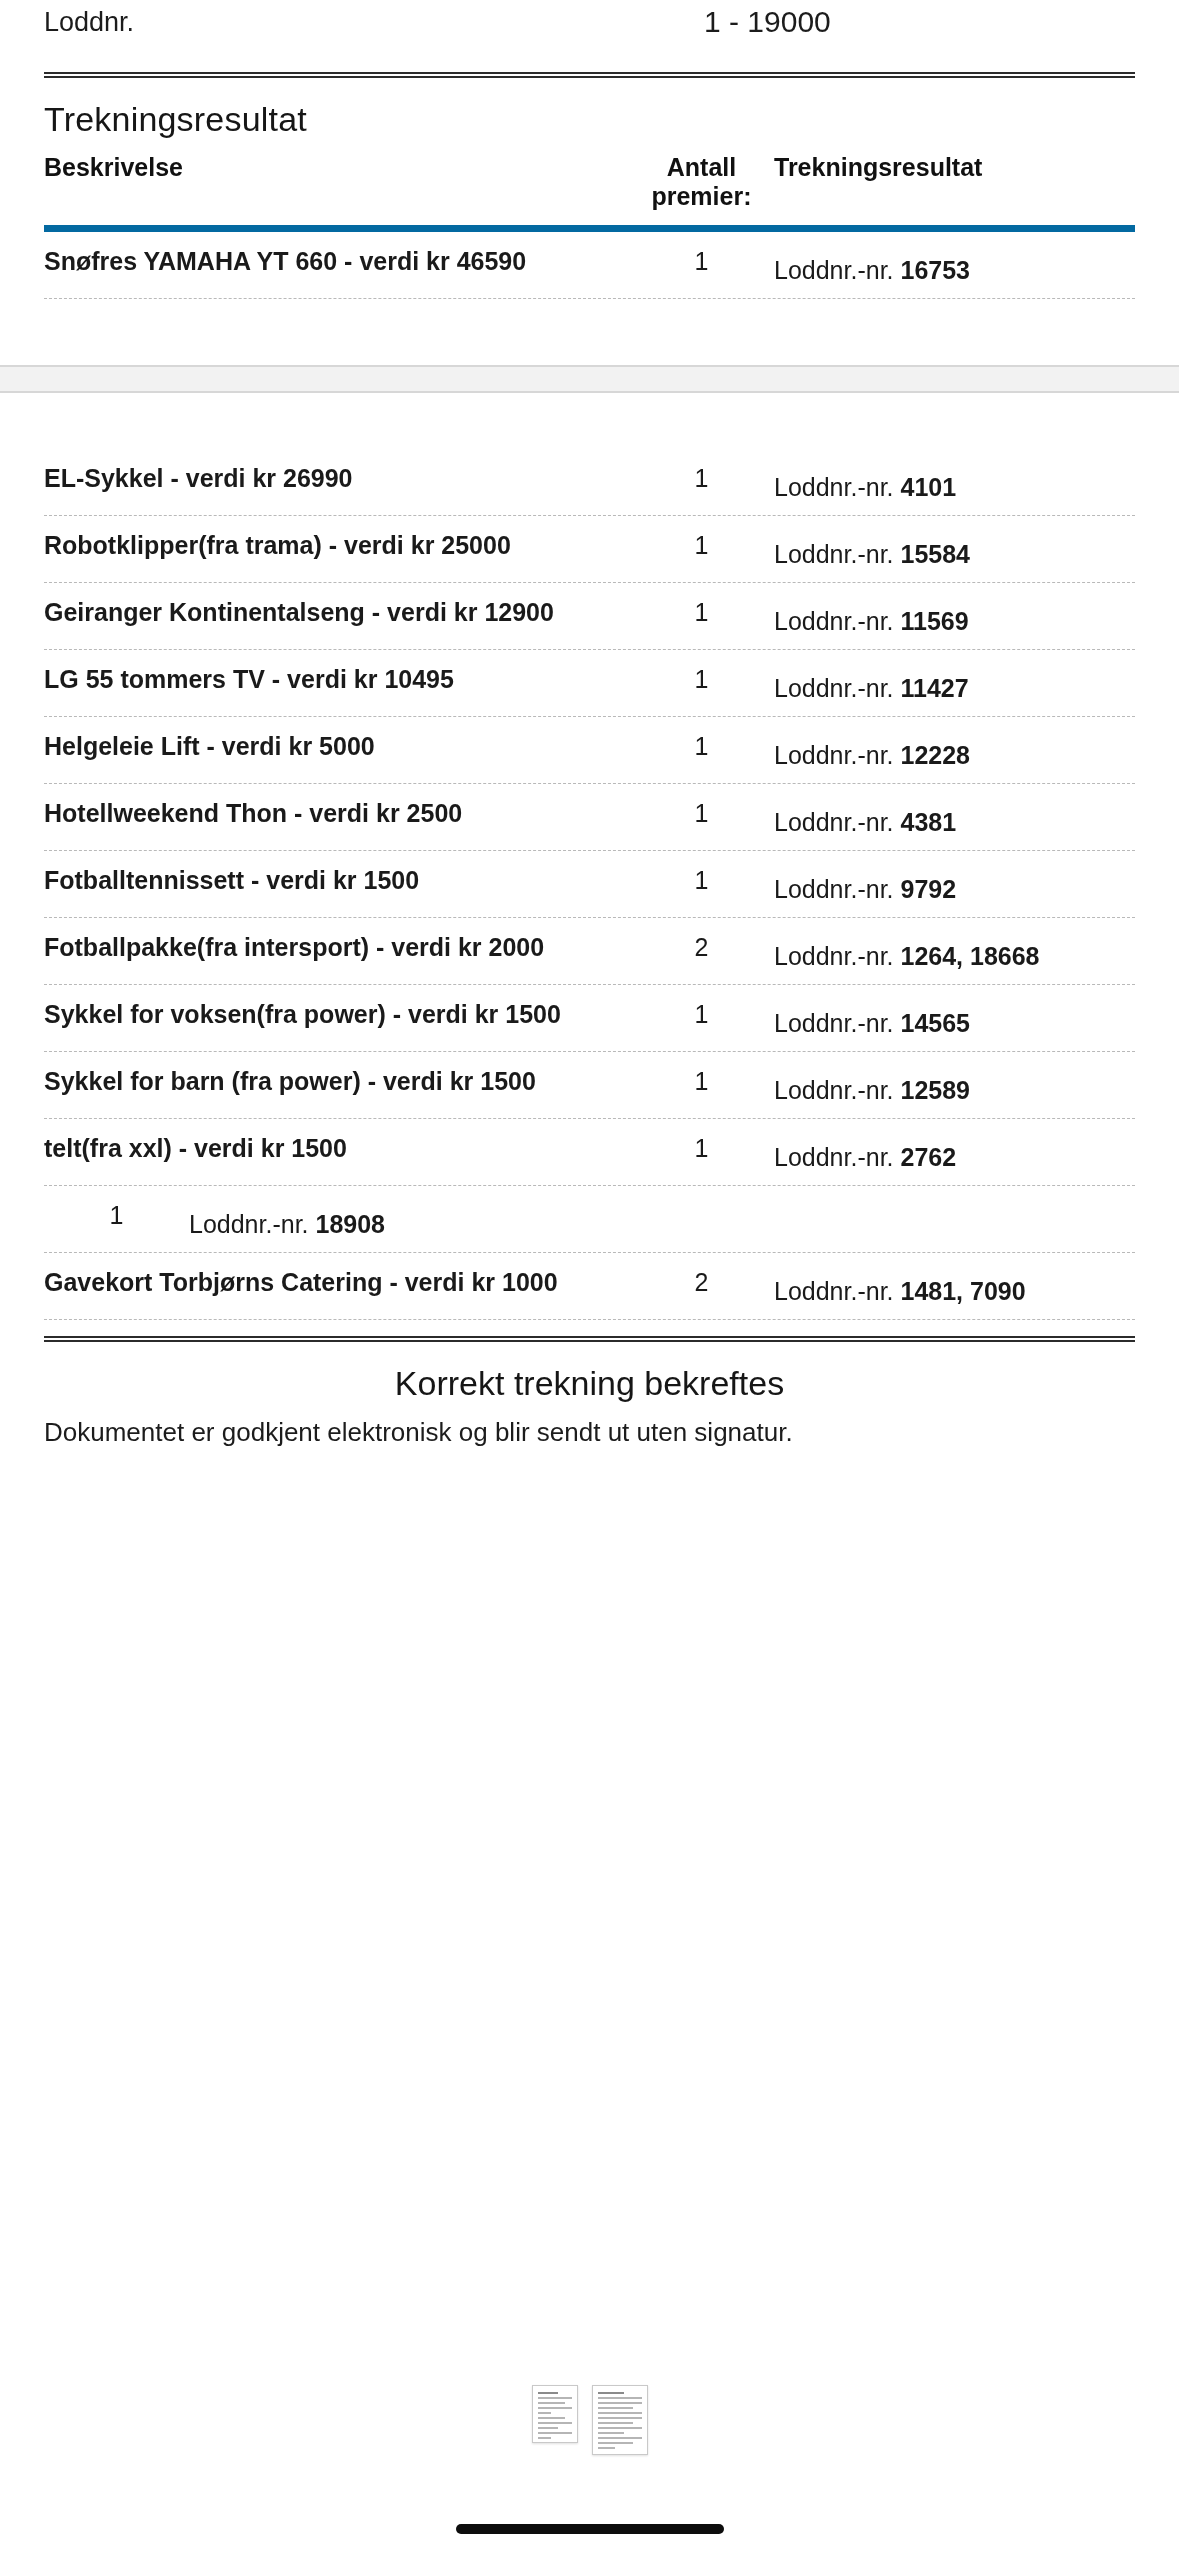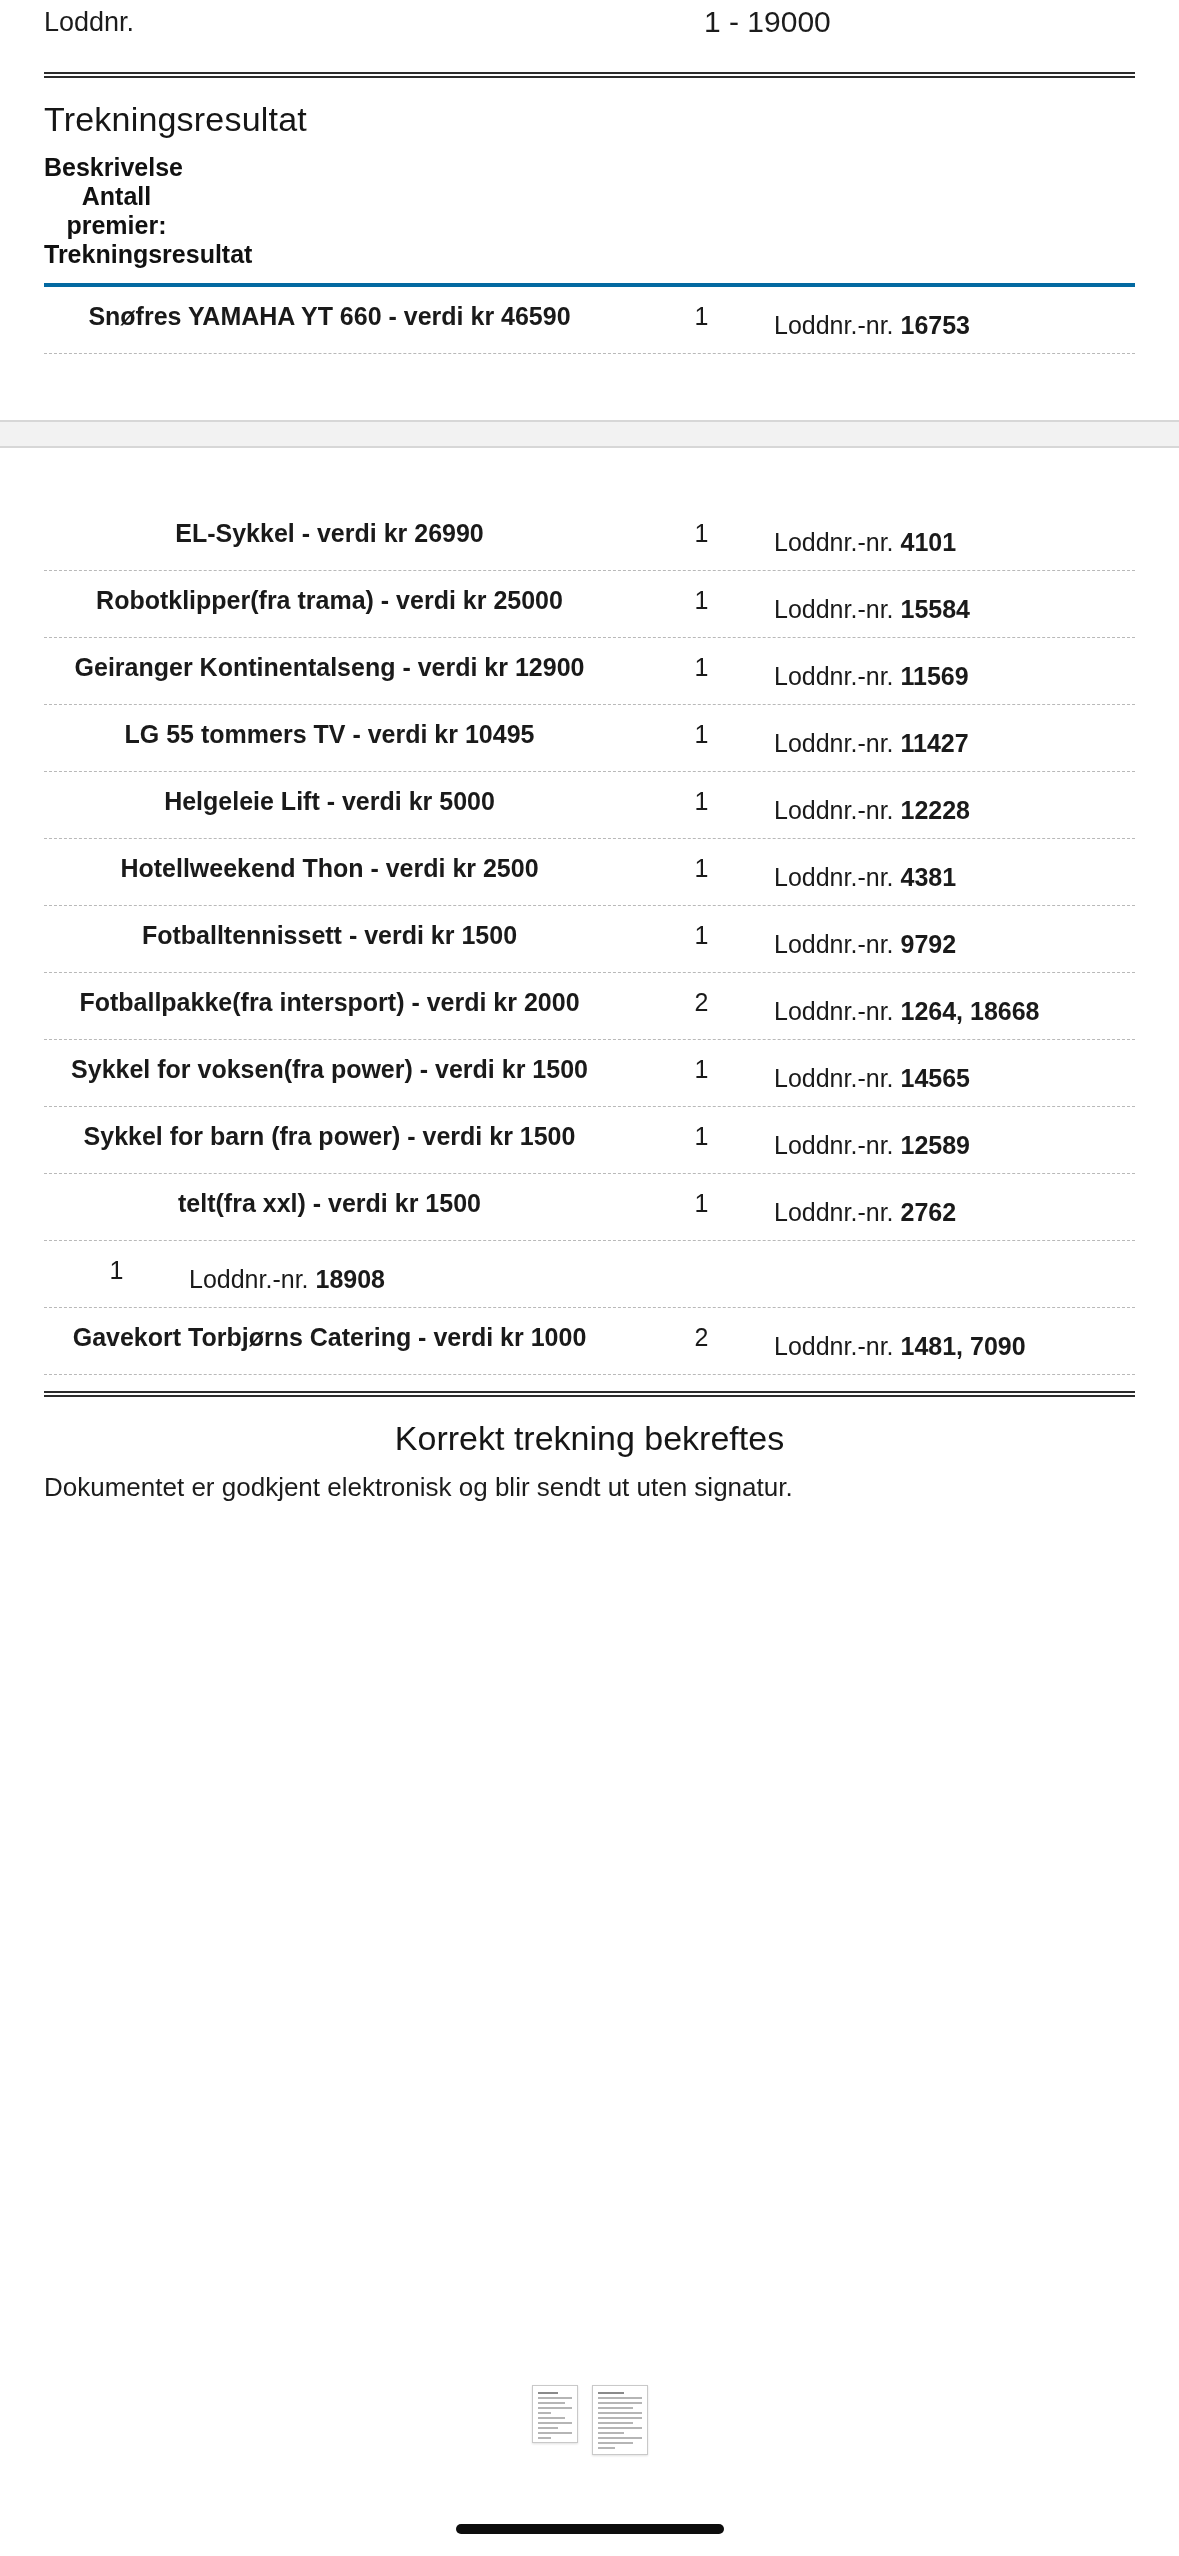--- a/index.html
+++ b/index.html
@@ -52,38 +52,37 @@
   
   .tbl {
     margin: 14px 44px 0 44px;
   }
   .thead {
     display: flex;
     font-size: 25px;
     font-weight: 700;
     color: #111;
     padding-bottom: 14px;
-    border-bottom: 4px solid #0369a1;
-    flex-direction: column;
+    border-bottom: 7px solid #0369a1;
   }
   .c-desc { width: 585px; padding-right: 14px; }
   .c-qty  { width: 145px; text-align: center; }
   .c-res  { flex: 1; }
 
   .thead .c-qty { text-align: center; }
 
   .row {
     display: flex;
     align-items: flex-start;
     font-size: 25px;
     padding: 13px 0 11px 0;
     border-bottom: 1px dashed #b9b9b9;
     line-height: 1.32;
   }
-  .row .c-desc { font-weight: 700; text-align: center; }
+  .row .c-desc { font-weight: 700; }
   .row .c-qty  { font-weight: 400; }
   .row .c-res  { font-weight: 400; margin-top: 9px; }
   .row .c-res b { font-weight: 700; }
 
   .row.first { border-bottom: 1px dashed #b9b9b9; }
 
   
   .band {
     margin-top: 66px;
     height: 28px;

